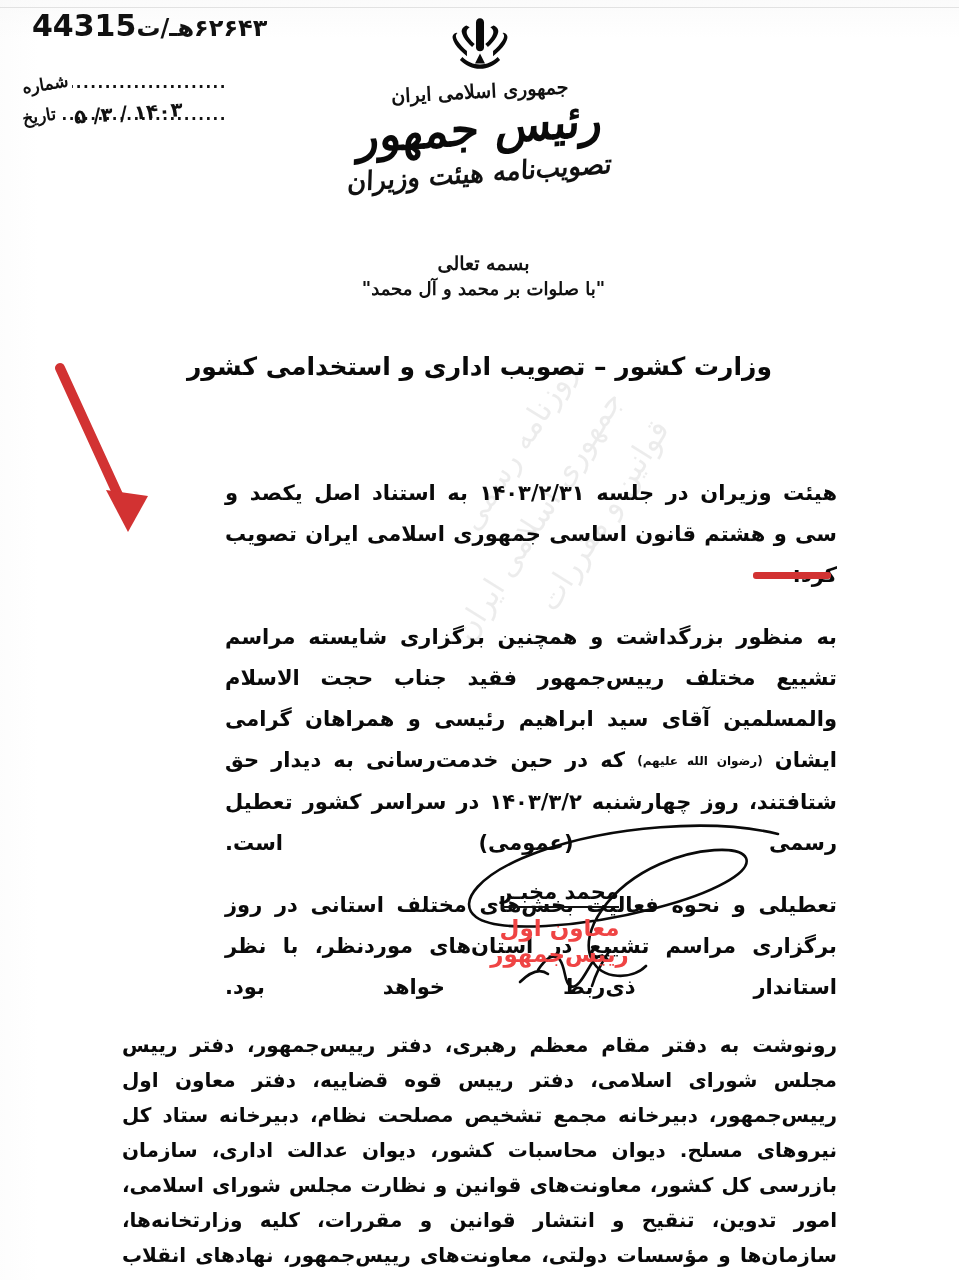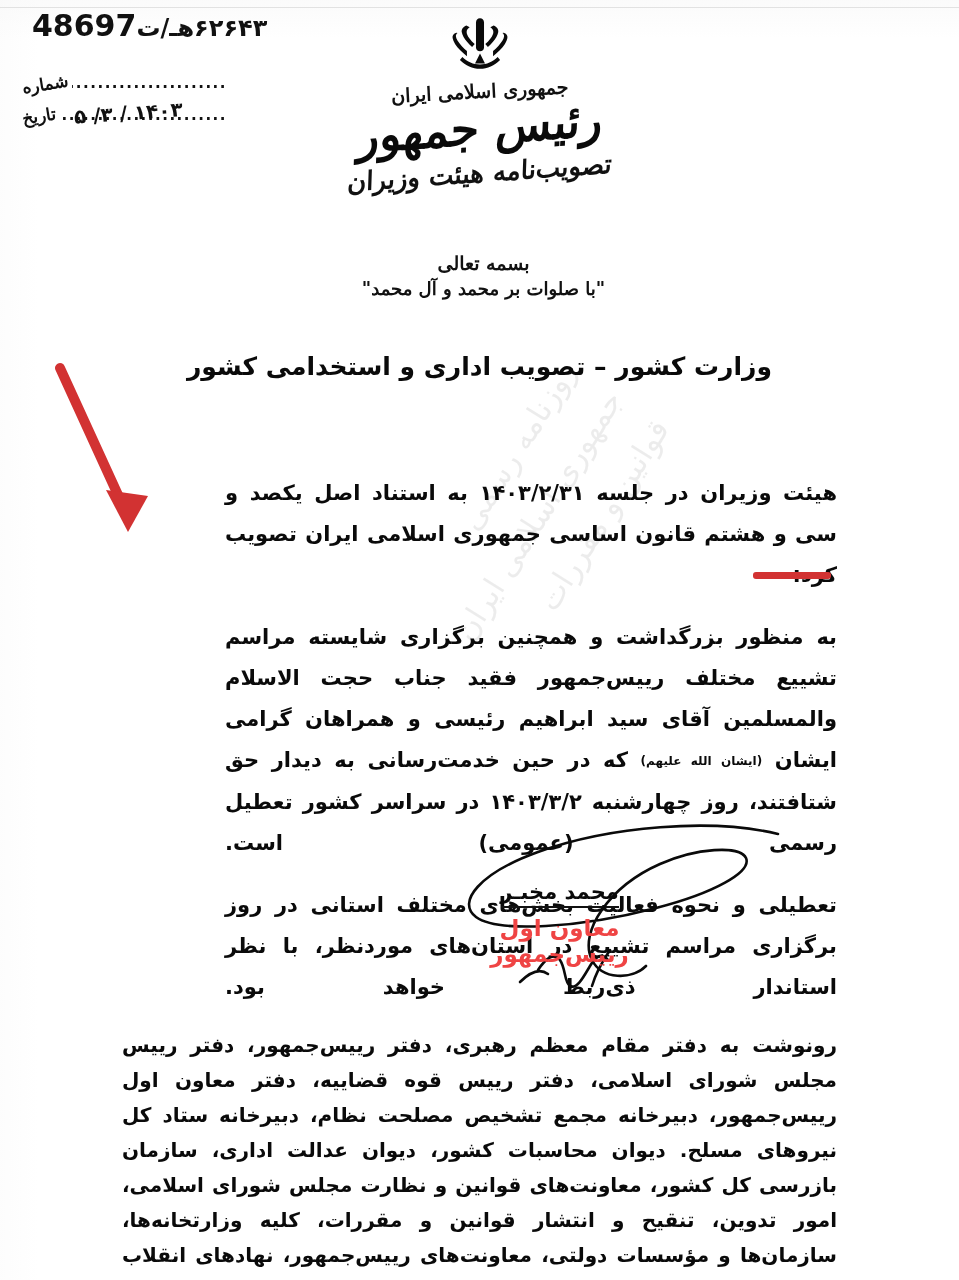--- a/index.html
+++ b/index.html
@@ -328,21 +328,21 @@
   <div class="paper-tone"></div>
   <div class="top-rule"></div>
 
   <div class="watermark">
     <div>روزنامه رسمی</div>
     <div>جمهوری اسلامی ایران</div>
     <div>قوانین و مقررات</div>
   </div>
 
   <div class="doc-number">
-    <span class="suffix">۶۲۶۴۳هـ</span><span class="suffix">/ت</span><span class="serial">48697</span>
+    <span class="suffix">۶۲۶۴۳هـ</span><span class="suffix">/ت</span><span class="serial">44315</span>
   </div>
 
   <div class="stamp-box">
     <div class="stamp-row">
       <span class="stamp-dots">..........................</span>
       <span class="stamp-label">شماره</span>
     </div>
     <div class="stamp-row">
       <span class="stamp-dots">..........................</span>
       <span class="stamp-label">تاریخ</span>
@@ -375,21 +375,21 @@
 
   <div class="recipients">وزارت کشور – تصویب اداری و استخدامی کشور</div>
 
   <svg class="red-arrow" viewBox="0 0 190 200" aria-hidden="true">
     <path d="M32 18 L96 158" stroke="#d23232" stroke-width="10" stroke-linecap="round" fill="none"></path>
     <path d="M100 182 L78 140 L120 146 Z" fill="#d23232"></path>
   </svg>
 
   <div class="body-wrap">
     <p class="para">هیئت وزیران در جلسه ۱۴۰۳/۲/۳۱ به استناد اصل یکصد و سی و هشتم قانون اساسی جمهوری اسلامی ایران تصویب کرد:</p>
-    <p class="para"><span>به منظور بزرگداشت و همچنین برگزاری شایسته مراسم تشییع مختلف رییس‌جمهور فقید جناب حجت الاسلام والمسلمین آقای سید ابراهیم رئیسی و همراهان گرامی ایشان </span><span class="tiny">(ایشان الله علیهم)</span><span> که در حین خدمت‌رسانی به دیدار حق شتافتند، روز چهارشنبه ۱۴۰۳/۳/۲ در سراسر کشور تعطیل رسمی (عمومی) است.</span></p>
+    <p class="para"><span>به منظور بزرگداشت و همچنین برگزاری شایسته مراسم تشییع مختلف رییس‌جمهور فقید جناب حجت الاسلام والمسلمین آقای سید ابراهیم رئیسی و همراهان گرامی ایشان </span><span class="tiny">(رضوان الله علیهم)</span><span> که در حین خدمت‌رسانی به دیدار حق شتافتند، روز چهارشنبه ۱۴۰۳/۳/۲ در سراسر کشور تعطیل رسمی (عمومی) است.</span></p>
     <p class="para last">تعطیلی و نحوه فعالیت بخش‌های مختلف استانی در روز برگزاری مراسم تشییع در استان‌های موردنظر، با نظر استاندار ذی‌ربط خواهد بود.</p>
   </div>
 
   <div class="red-underline-bar"></div>
 
   <div class="signature-block">
     <div class="sig-inner">
       <svg class="sig-scribble" viewBox="0 0 330 185" aria-hidden="true">
         <g fill="none" stroke="#0a0a0a" stroke-linecap="round" stroke-linejoin="round">
           <path d="M318 14 C252 -2 150 6 78 32 C20 53 -4 82 16 97 C38 113 120 108 196 88 C254 73 292 52 286 38 C280 25 236 28 200 44 C150 66 118 112 132 140 C142 160 172 160 186 146" stroke-width="2.6"></path>

